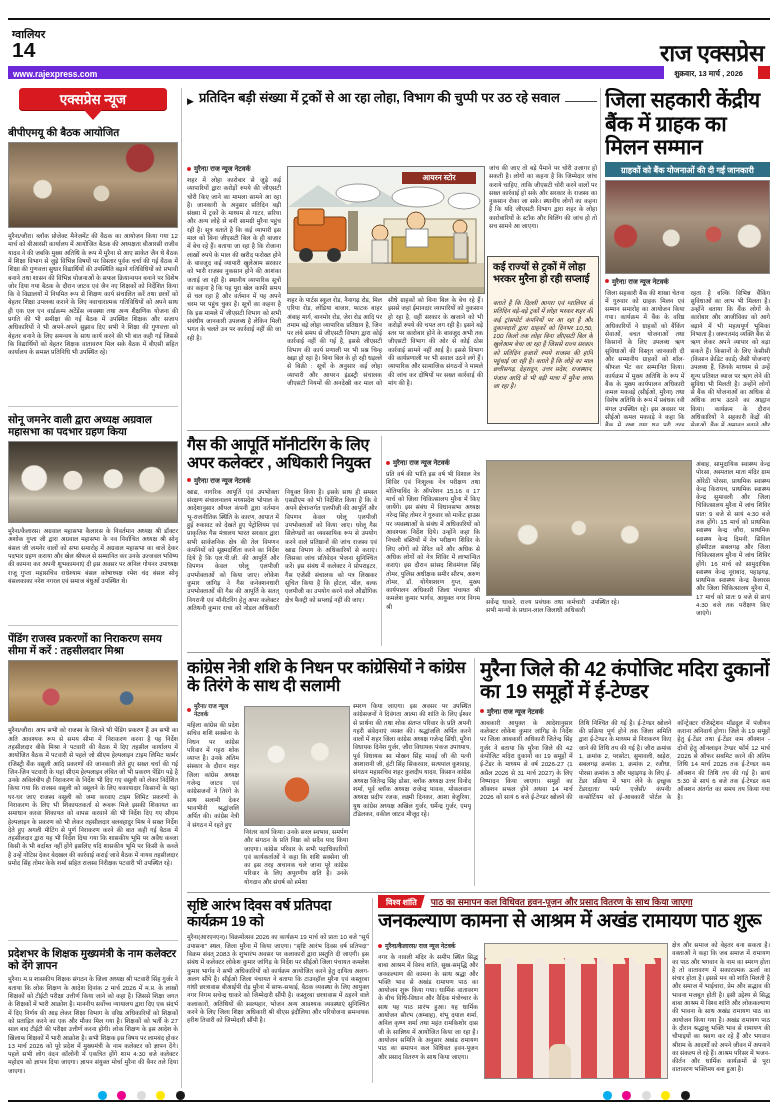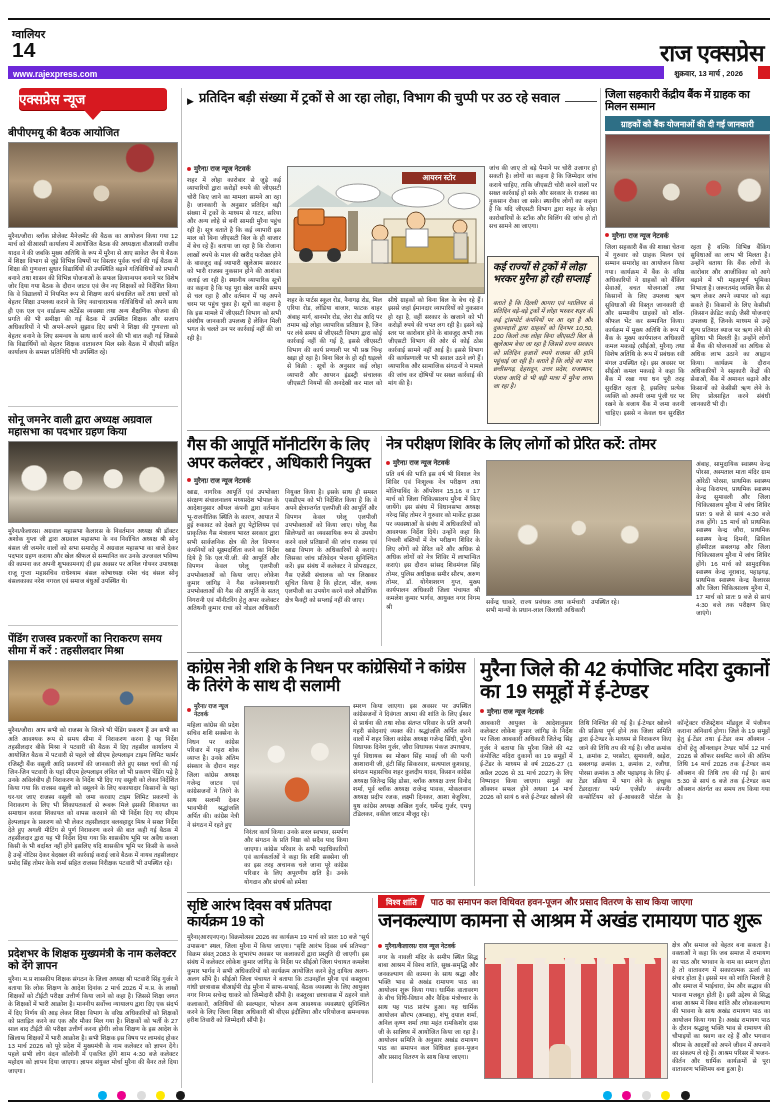--- a/index.html
+++ b/index.html
@@ -7,21 +7,21 @@
         font-family:"Liberation Sans","DejaVu Sans",sans-serif;color:#111;overflow:hidden;}
   .abs{position:absolute;}
   .hrule{position:absolute;background:#9a9a9a;height:1px;}
   .vrule{position:absolute;background:#bdbdbd;width:1px;}
   .body-txt{font-size:6.2px;line-height:1.34;text-align:justify;color:#222;overflow:hidden;}
   .headline{font-weight:800;color:#0d0d0d;letter-spacing:-0.3px;line-height:1.12;}
   .byline{font-size:6.8px;font-weight:700;color:#333;display:flex;align-items:center;gap:3px;}
   .reddot{width:4px;height:4px;border-radius:50%;background:#d71920;display:inline-block;flex:0 0 auto;}
   .cols2{column-count:2;column-gap:6px;}
   .cols3{column-count:3;column-gap:6px;}
-  .ribbon{background:#d71920;color:#fff;font-weight:800;
+  .ribbon{background:#d71920;color:#fff;font-weight:800;text-align:center;
           border-radius:4px;box-shadow:0 1px 0 #900;}
   .tail{width:0;height:0;border-left:9px solid transparent;border-right:9px solid transparent;
         border-top:10px solid #d71920;margin:0 auto;}
   .sb-head{font-size:10.5px;font-weight:800;line-height:1.15;margin:6px 0 4px 0;color:#0d0d0d;}
   .sb-div{height:1px;background:#c3c3c3;margin:6px 0;}
   .dot{width:9px;height:9px;border-radius:50%;display:inline-block;margin:0 3px;}
   .boxed{border:1px solid #555;background:#fdf6e8;padding:4px 5px;}
   .kicker-line{flex:1;border-bottom:1.2px solid #444;height:1px;margin-bottom:4px;}
 </style>
 </head>
@@ -123,30 +123,30 @@
           <ellipse cx="70" cy="26" rx="22" ry="9" fill="#fff" stroke="#999"></ellipse>
           <ellipse cx="130" cy="30" rx="26" ry="10" fill="#fff" stroke="#999"></ellipse>
           <ellipse cx="176" cy="34" rx="16" ry="8" fill="#fff" stroke="#999"></ellipse>
           <rect x="0" y="120" width="196" height="6" fill="#b9ad8f"></rect>
         </svg>
       </div>
       <div class="body-txt cols2 abs" style="left:100px;top:132px;width:196px;height:128px;">शहर के पार्टस स्कूल रोड, नैनागढ़ रोड, मिल एरिया रोड, लोडिया बाजार, फाटक बाहर अंबाह मार्ग, बानमोर रोड, जेरा रोड आदि पर तमाम बड़े लोहा व्यापारिक प्रतिष्ठान है, जिन पर लंबे समय से जीएसटी विभाग द्वारा कोई कार्रवाई नहीं की गई है, इससे जीएसटी विभाग की कार्य प्रणाली पर भी प्रश्न चिन्ह खड़ा हो रहा है। बिना बिल के हो रही धड़ल्ले से बिक्री : सूत्रों के अनुसार कई लोहा व्यापारी और आयरन इंडस्ट्री संचालक जीएसटी नियमों की अनदेखी कर माल को सीधे ग्राहकों को बिना बिल के बेच रहे हैं। इससे जहां ईमानदार व्यापारियों को नुकसान हो रहा है, वहीं सरकार के खजाने को भी करोड़ों रुपये की चपत लग रही है। इसने बड़े स्तर पर कारोबार होने के बावजूद अभी तक जीएसटी विभाग की ओर से कोई ठोस कार्रवाई सामने नहीं आई है। इससे विभाग की कार्यप्रणाली पर भी सवाल उठने लगे हैं। व्यापारिक और सामाजिक संगठनों ने मामले की जांच कर दोषियों पर सख्त कार्रवाई की मांग की है।</div>
 
       <div class="body-txt abs" style="left:302px;top:0;width:108px;height:86px;">जांच की जाए तो बड़े पैमाने पर चोरी उजागर हो सकती है। लोगों का कहना है कि जिम्मेदार जांच कराये चाहिए, ताकि जीएसटी चोरी करने वालों पर सख्त कार्रवाई हो सके और सरकार के राजस्व का नुकसान रोका जा सके। स्थानीय लोगों का कहना है कि यदि जीएसटी विभाग द्वारा शहर के लोहा कारोबारियों के स्टॉक और बिलिंग की जांच हो तो सच सामने आ जाएगा।</div>
       <div class="boxed abs" style="left:300px;top:92px;width:100px;height:158px;">
-        <div style="font-size:10px;font-weight:800;font-style:italic;line-height:1.2;margin-bottom:14px;">कई राज्यों से ट्रकों में लोहा भरकर मुरैना हो रही सप्लाई</div>
+        <div style="font-size:10px;font-weight:800;line-height:1.2;margin-bottom:14px;">कई राज्यों से ट्रकों में लोहा भरकर मुरैना हो रही सप्लाई</div>
         <div class="body-txt" style="font-style:italic;height:116px;">बताते है कि दिल्ली आगरा एवं ग्वालियर से प्रतिदिन बड़े-बड़े ट्रकों में लोहा भरकर शहर की कई ट्रांसपोर्ट कंपनियों पर आ रहा है और दुकानदारों द्वारा ग्राहकों को दिनभर 10,50, 100 किलो तक लोहा बिना जीएसटी बिल के खुलेआम बेचा जा रहा है जिससे राज्य सरकार को प्रतिदिन हजारों रुपये राजस्व की हानि पहुंचाई जा रही है। बताते है कि लोहे का माल छत्तीसगढ़, देहरादून, उत्तर प्रदेश, राजस्थान, पंजाब आदि से भी बड़ी मात्रा में मुरैना लाया जा रहा है।</div>
       </div>
     </div>
   </div>
 
   <div class="vrule" style="left:600px;top:88px;height:338px;"></div>
 
   <div class="abs" style="left:605px;top:88px;width:165px;height:338px;overflow:hidden;">
-    <div class="headline" style="font-size:11px;font-weight:700;">जिला सहकारी केंद्रीय बैंक में ग्राहक का मिलन सम्मान</div>
+    <div class="headline" style="font-size:21px;font-weight:700;">जिला सहकारी केंद्रीय बैंक में ग्राहक का मिलन सम्मान</div>
     <div style="background:#2e6f86;color:#fff;font-size:8.2px;font-weight:800;text-align:center;padding:2px 0;margin-top:3px;">ग्राहकों को बैंक योजनाओं की दी गई जानकारी</div>
     <div style="position:relative;height:92px;border:1px solid #888;margin-top:3px;background:
       radial-gradient(circle at 12% 60%, #b8423d 0 7%, transparent 8%),
       radial-gradient(circle at 40% 62%, #e8e2d4 0 7%, transparent 8%),
       radial-gradient(circle at 66% 58%, #c8554e 0 6%, transparent 7%),
       radial-gradient(circle at 88% 60%, #ece6da 0 7%, transparent 8%),
       linear-gradient(180deg,#7c4a44 0%,#a99480 40%,#6e5c4c 100%);"></div>
     <div class="byline" style="margin-top:3px;">
         <span class="reddot"></span>
         <span>मुरैना/ राज न्यूज नेटवर्क</span>
@@ -161,21 +161,20 @@
     <div class="byline" style="margin-top:4px;">
         <span class="reddot"></span>
         <span>मुरैना/ राज न्यूज नेटवर्क</span>
       </div>
     <div class="body-txt cols2" style="margin-top:3px;height:152px;">खाद्य, नागरिक आपूर्ति एवं उपभोक्ता संरक्षण संचालनालय मध्यप्रदेश भोपाल के आदेशानुसार ऑयल कंपनी द्वारा वर्तमान भू-राजनीतिक स्थिति के कारण, आयात में हुई रुकावट को देखते हुए पेट्रोलियम एवं प्राकृतिक गैस मंत्रालय भारत सरकार द्वारा सभी सार्वजनिक क्षेत्र की तेल विपणन कंपनियों को सूक्ष्मदर्शिता करने का निर्देश दिये है कि एल.पी.जी. की आपूर्ति और विपणन केवल घरेलू एलपीजी उपभोक्ताओं को किया जाए। लोकेश कुमार जांगिड़ ने गैस कनेक्शनधारी उपभोक्ताओं की गैस की आपूर्ति के सतत् निगरानी एवं मॉनीटरिंग हेतु अपर कलेक्टर अतिथनी कुमार राचा को नोडल अधिकारी नियुक्त किया है। इसके साथ ही समस्त एसडीएम को भी निर्देशित किया है कि वे अपने क्षेत्रान्तर्गत एलपीजी की आपूर्ति और विपणन केवल घरेलू एलपीजी उपभोक्ताओं को किया जाए। घरेलू गैस सिलेण्डरों का व्यवसायिक रूप से उपयोग करने वाले प्रतिष्ठानों की जांच राजस्व एवं खाद्य विभाग के अधिकारियों से कराएं। जिसका जांच प्रतिवेदन भेजना सुनिश्चित करें। इस संबंध में कलेक्टर ने प्रोपराइटर, गैस एजेंसी संचालक को पत्र लिखकर सूचित किया है कि होटल, मॉल, बल्क एलपीजी का उपयोग करने वाले औद्योगिक क्षेत्र फैक्ट्री को सप्लाई नहीं की जाए।</div>
   </div>
 
   <div class="vrule" style="left:381px;top:436px;height:210px;"></div>
 
   <div class="abs" style="left:386px;top:436px;width:384px;height:210px;overflow:hidden;">
-    <div class="headline" style="font-size:15px;">नेत्र परीक्षण शिविर के लिए लोगों को प्रेरित करें: तोमर</div>
     <div class="abs" style="left:0;top:22px;width:94px;">
       <div class="byline">
           <span class="reddot"></span>
           <span>मुरैना/ राज न्यूज नेटवर्क</span>
         </div>
       <div class="body-txt" style="margin-top:3px;height:176px;">प्रति वर्ष की भांति इस वर्ष भी विशाल नेत्र शिविर एवं निःशुल्क नेत्र परीक्षण तथा मोतियाबिंद के ऑपरेशन 15,16 व 17 मार्च को जिला चिकित्सालय मुरैना में किए जायेंगे। इस संबंध में विधानसभा अध्यक्ष नरेन्द्र सिंह तोमर ने गुरुवार को मार्केट हाउस पर व्यवस्थाओं के संबंध में अधिकारियों को आवश्यक निर्देश दिये। उन्होंने कहा कि निचली बस्तियों में नेत्र परीक्षण शिविर के लिए लोगों को प्रेरित करें और अधिक से अधिक लोगों को नेत्र शिविर में लाभान्वित कराएं। इस दौरान सांसद शिवमंगल सिंह तोमर, पुलिस अधीक्षक समीर सौरभ, अरुण तोमर, डॉ. योगेशशरण गुप्त, मुख्य कार्यपालन अधिकारी जिला पंचायत श्री कमलेश कुमार भार्गव, आयुक्त नगर निगम श्री</div>
     </div>
     <div class="abs" style="left:100px;top:24px;width:204px;height:134px;border:1px solid #888;background:
       radial-gradient(circle at 20% 55%, #f0ebdf 0 5%, transparent 6%),
       radial-gradient(circle at 45% 50%, #ece5d6 0 5%, transparent 6%),
@@ -221,21 +220,21 @@
   <div class="abs" style="left:187px;top:898px;width:182px;height:185px;overflow:hidden;">
     <div class="headline" style="font-size:14px;">सृष्टि आरंभ दिवस वर्ष प्रतिपदा कार्यक्रम 19 को</div>
     <div class="body-txt" style="margin-top:4px;height:148px;">मुरैना(आरएनएन)। विक्रमोत्सव 2026 का कार्यक्रम 19 मार्च को प्रातः 10 बजे ''सूर्य उपासना'' स्थल, जिला मुरैना में किया जाएगा। ''सृष्टि आरंभ दिवस वर्ष प्रतिपदा'' विक्रम संवत् 2083 के शुभारंभ अवसर पर कलाकारों द्वारा प्रस्तुति दी जाएगी। इस संबंध में कलेक्टर लोकेश कुमार जांगिड़ के निर्देश पर सीईओ जिला पंचायत कमलेश कुमार भार्गव ने सभी अधिकारियों को कार्यक्रम आयोजित करने हेतु दायित्व अलग-अलग सौंपे है। सीईओ जिला पंचायत ने बताया कि टाउनहॉल मुरैना एवं कस्तूरबा गांधी छात्रावास बीआईपी रोड़ मुरैना में साफ-सफाई, बैठक व्यवस्था के लिए आयुक्त नगर निगम सचेन्द्र धाकरे को जिम्मेदारी सौंपी है। कस्तूरबा छात्रावास में ठहरने वाले कलाकारों, अतिथियों की स्वल्पहार, भोजन अन्य आवश्यक व्यवस्थाएं सुनिश्चित करने के लिए जिला शिक्षा अधिकारी श्री बीएस इंदौलिया और परियोजना समन्वयक हरीश तिवारी को जिम्मेदारी सौंपी है।</div>
   </div>
 
   <div class="vrule" style="left:372px;top:898px;height:185px;"></div>
 
   <div class="abs" style="left:378px;top:895px;width:392px;height:192px;overflow:hidden;">
     <div style="display:flex;align-items:center;gap:6px;">
       <span style="background:#d71920;color:#fff;font-size:8px;font-weight:800;padding:1px 8px;clip-path:polygon(0 0,100% 0,92% 100%,0 100%);">विश्व शांति</span>
-      <span style="font-size:9px;font-weight:800;color:#7b1113;">पाठ का समापन कल विधिवत हवन-पूजन और प्रसाद वितरण के साथ किया जाएगा</span>
+      <span style="font-size:9px;font-weight:800;color:#7b1113;text-decoration:underline;">पाठ का समापन कल विधिवत हवन-पूजन और प्रसाद वितरण के साथ किया जाएगा</span>
     </div>
     <div class="headline" style="font-size:19.5px;margin-top:2px;">जनकल्याण कामना से आश्रम में अखंड रामायण पाठ शुरू</div>
     <div class="abs" style="left:0;top:46px;width:100px;">
       <div class="byline" style="font-size:6.2px;">
           <span class="reddot"></span>
           <span>मुरैना/कैलारस/ राज न्यूज नेटवर्क</span>
         </div>
       <div class="body-txt" style="margin-top:3px;height:128px;">नगर के नावली मंदिर के समीप स्थित सिद्ध बाबा आश्रम में विश्व शांति, सुख-समृद्धि और जनकल्याण की कामना के साथ श्रद्धा और भक्ति भाव से अखंड रामायण पाठ का आयोजन शुरू किया गया। धार्मिक वातावरण के बीच विधि-विधान और वैदिक मंत्रोच्चार के साथ यह पाठ प्रारंभ हुआ। यह धार्मिक आयोजन सौरभ (अम्बाह), शंभू दयाल शर्मा, अनिल कृष्ण शर्मा तथा महंत रामकिशोर दास जी के सान्निध्य में आयोजित किया जा रहा है। आयोजन समिति के अनुसार अखंड रामायण पाठ का समापन कल विधिवत हवन-पूजन और प्रसाद वितरण के साथ किया जाएगा।</div>
     </div>
     <div class="abs" style="left:106px;top:48px;width:182px;height:134px;border:1px solid #888;overflow:hidden;background:

